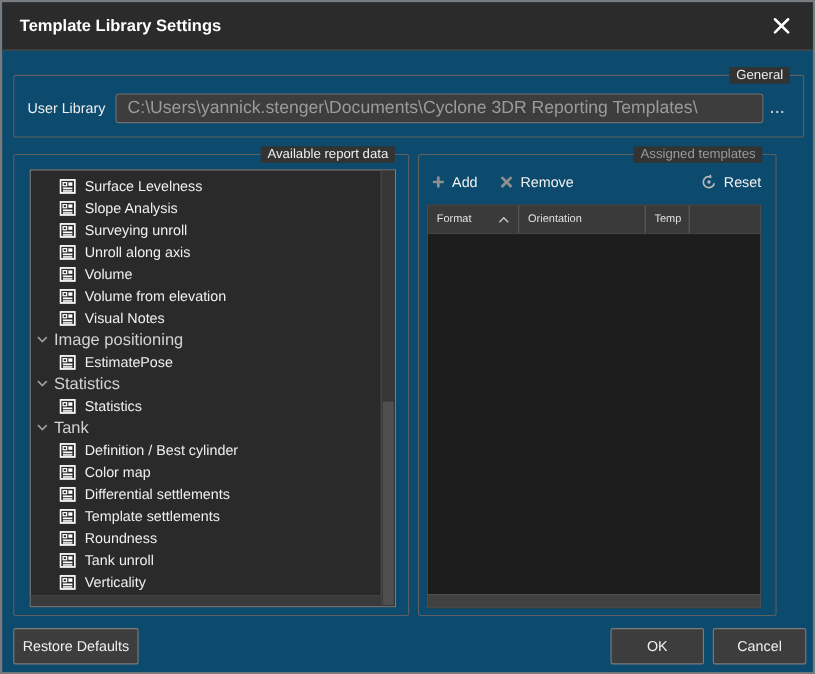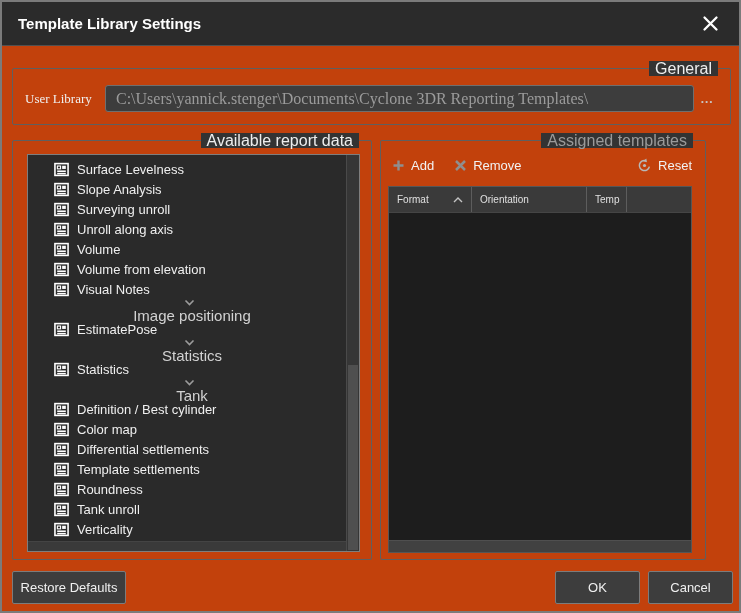--- a/index.html
+++ b/index.html
@@ -1,44 +1,44 @@
 <!DOCTYPE html>
 <html><head>
 <meta charset="utf-8">
 <style>
   html,body{margin:0;padding:0;background:#1a1a1a;font-family:"Liberation Sans","DejaVu Sans",sans-serif;}
   *{box-sizing:border-box;}
-  .window{position:relative;width:741px;height:613px;background:#c2410c;border:2px solid #7b7b7b;overflow:hidden;}
+  .window{position:relative;width:741px;height:613px;background:#0c4a6e;border:2px solid #7b7b7b;overflow:hidden;}
 
   
   .titlebar{position:absolute;left:0;top:0;right:0;height:44px;background:#2b2b2b;border-bottom:1px solid #505050;display:flex;align-items:center;padding:0 16px;}
   .title{font-size:15px;font-weight:bold;color:#ffffff;}
   .close-btn{margin-left:auto;width:26px;height:26px;display:flex;align-items:center;justify-content:center;cursor:pointer;}
 
   
   .group{position:absolute;border:1px solid #5f5f5f;border-radius:2px;}
-  .legend{position:absolute;top:-8px;right:12px;background:#333333;padding:0 6px;font-size:16px;line-height:15px;}
+  .legend{position:absolute;top:-8px;right:12px;background:#333333;padding:0 6px;font-size:12px;line-height:15px;}
   .legend.bright{color:#eeeeee;}
   .legend.dim{color:#9a9a9a;}
 
   
   #general{left:10px;top:66px;width:719px;height:57px;}
-  .general-row{display:flex;align-items:center;height:100%;padding:4px 10px 0 12px;font-family:Liberation Serif, serif;}
+  .general-row{display:flex;align-items:center;height:100%;padding:4px 10px 0 12px;}
   .field-label{width:80px;font-size:13px;color:#f0f0f0;flex:none;}
   .path-input{flex:1;height:27px;background:#3d3d3d;border:1px solid #6f6f6f;border-radius:3px;padding:0 10px;font-size:16px;color:#9b9b9b;line-height:25px;white-space:nowrap;overflow:hidden;}
   .browse-btn{width:26px;text-align:center;color:#c8c8c8;font-size:13px;font-weight:bold;letter-spacing:1px;cursor:pointer;}
 
   
   #available{left:10px;top:138px;width:360px;height:420px;}
   .listbox{position:absolute;left:14px;top:13px;right:11px;bottom:7px;background:#2a2a2a;border:1px solid #7e7e7e;}
   .tree{position:absolute;left:0;top:0;right:13px;bottom:10px;overflow:hidden;padding-top:4px;}
   .tree-row{height:20px;display:flex;align-items:center;cursor:default;}
   .tree-row.item{padding-left:26px;}
   .tree-row.item .label{margin-left:8px;font-size:13px;color:#efefef;white-space:nowrap;}
-  .tree-row.category{padding-left:5px;flex-direction:column;}
+  .tree-row.category{padding-left:5px;}
   .tree-row.category .label{margin-left:5px;font-size:15px;color:#d2d2d2;white-space:nowrap;}
   .ricon{width:15px;height:15px;flex:none;display:flex;}
   .chev{width:11px;height:8px;flex:none;display:flex;}
   .vscroll{position:absolute;top:0;right:0;bottom:0;width:13px;background:#363636;border-left:1px solid #4a4a4a;}
   .vthumb{position:absolute;left:1px;right:1px;top:53%;bottom:1px;background:#4f4f4f;}
   .list-hscroll{position:absolute;left:0;right:13px;bottom:0;height:10px;background:#3a3a3a;border-top:1px solid #444444;}
 
   
   #assigned{left:378px;top:138px;width:326px;height:420px;}
   .toolbar{position:absolute;left:11px;right:13px;top:13px;height:22px;display:flex;align-items:center;}

